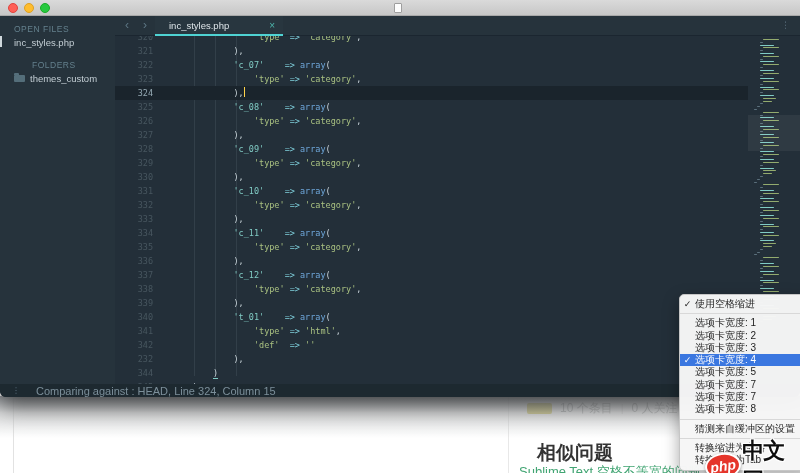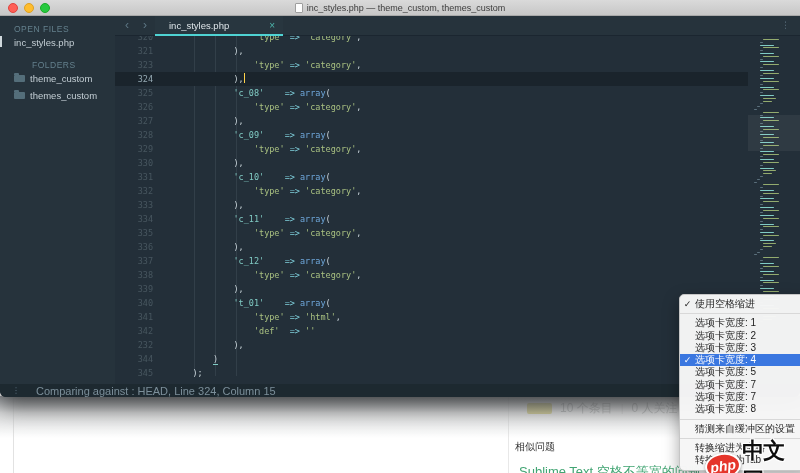--- a/index.html
+++ b/index.html
@@ -10,21 +10,21 @@
   
   .page-below { position:absolute; left:0; top:388px; width:800px; height:85px; background:#fff; z-index:0; }
   .page-vline   { position:absolute; left:13px;  top:10px; bottom:0; width:1px; background:#e2e2e2; }
   .page-divider { position:absolute; left:508px; top:8px;  bottom:0; width:1px; background:#e8e8e8; }
   .page-shadow { position:absolute; left:0; top:8px; width:800px; height:42px;
                  background:linear-gradient(#8e9296e6, #c9cbccb0 40%, transparent); pointer-events:none; }
   .stats-row { position:absolute; left:527px; top:13px; height:14px; display:flex; align-items:center; gap:8px; }
   .tag-badge { width:25px; height:11px; border-radius:2px; display:inline-block; }
   .stat-text { font-size:12px; color:#9a9a9a; }
   .stat-sep  { color:#d5d5d5; font-size:11px; }
-  .similar-title { position:absolute; left:515px; top:52px; font-size:10px; font-weight:normal; color:#333; }
+  .similar-title { position:absolute; left:537px; top:52px; font-size:19px; font-weight:bold; color:#333; }
   .question-link { position:absolute; left:519px; top:75px; font-size:13px; color:#42a573; white-space:nowrap; }
 
   
   .window { position:absolute; left:0; top:0; width:800px; height:397px; z-index:1;
             border-radius:0 0 6px 6px; overflow:hidden; background:#232f39;
             box-shadow:0 10px 22px rgba(0,0,0,.55); }
   .titlebar { position:absolute; left:0; top:0; width:800px; height:16px;
               background:linear-gradient(#dadada,#c7c7c7); border-bottom:1px solid #a9a9a9;
               display:flex; align-items:center; justify-content:center; }
   .lights { position:absolute; left:8px; top:3px; display:flex; gap:6px; }
@@ -120,37 +120,32 @@
 
   <div class="window">
 
     <div class="titlebar">
       <div class="lights">
         <span class="light r"></span>
         <span class="light y"></span>
         <span class="light g"></span>
       </div>
       <span class="doc-icon"></span>
-      <span class="title-text">inc_styles.php — theme_custom, themes_custom</span>
     </div>
 
     <div class="sidebar">
       <div class="sb-head h1">OPEN FILES</div>
       <div>
           <div class="sb-item">
             <span class="active-bar"></span>
             <span>inc_styles.php</span>
           </div>
         </div>
       <div class="sb-head h2">FOLDERS</div>
       <div>
-          <div class="sb-item">
-            <span class="folder-ic"></span>
-            <span>theme_custom</span>
-          </div>
           <div class="sb-item">
             <span class="folder-ic"></span>
             <span>themes_custom</span>
           </div>
         </div>
     </div>
 
     <div class="tabbar">
       <span class="nav-ch ch-back">‹</span>
       <span class="nav-ch ch-fwd">›</span>
@@ -169,20 +164,24 @@
       <div class="lines">
           <div class="code-row">
             <span class="gut">320</span>
             <span class="code">                <span class="tk-str">'type'</span> <span class="tk-op">=&gt;</span> <span class="tk-str">'category'</span><span class="tk-pun">,</span></span>
           </div>
           <div class="code-row">
             <span class="gut">321</span>
             <span class="code">            <span class="tk-pun">)</span><span class="tk-pun">,</span></span>
           </div>
           <div class="code-row">
+            <span class="gut">322</span>
+            <span class="code">            <span class="tk-key">'c_07'</span>    <span class="tk-op">=&gt;</span> <span class="tk-fn">array</span><span class="tk-pun">(</span></span>
+          </div>
+          <div class="code-row">
             <span class="gut">323</span>
             <span class="code">                <span class="tk-str">'type'</span> <span class="tk-op">=&gt;</span> <span class="tk-str">'category'</span><span class="tk-pun">,</span></span>
           </div>
           <div class="code-row hl">
             <span class="gut">324</span>
             <span class="code">            <span class="tk-pun">)</span><span class="tk-pun">,</span><span class="caret" style="background: rgb(255, 210, 74);"></span></span>
           </div>
           <div class="code-row">
             <span class="gut">325</span>
             <span class="code">            <span class="tk-key">'c_08'</span>    <span class="tk-op">=&gt;</span> <span class="tk-fn">array</span><span class="tk-pun">(</span></span>

